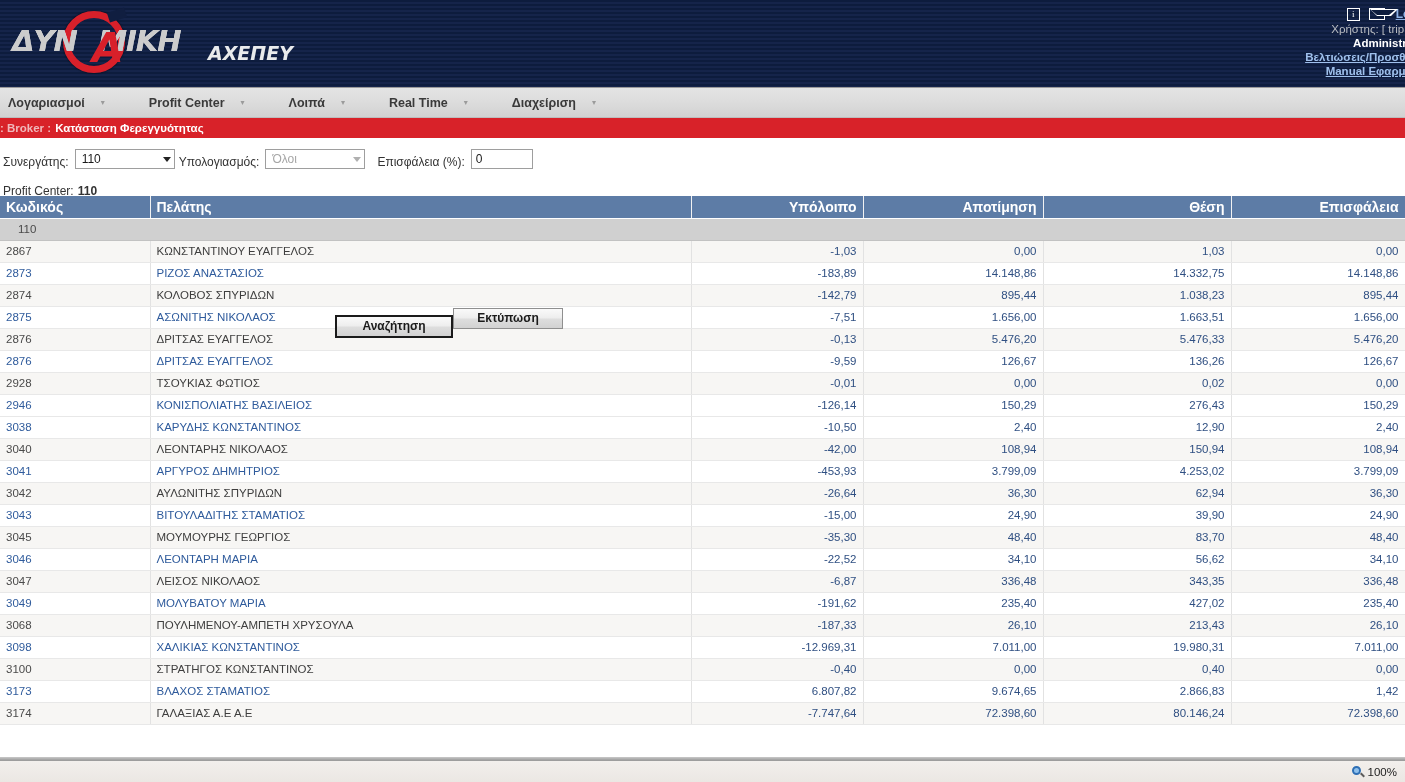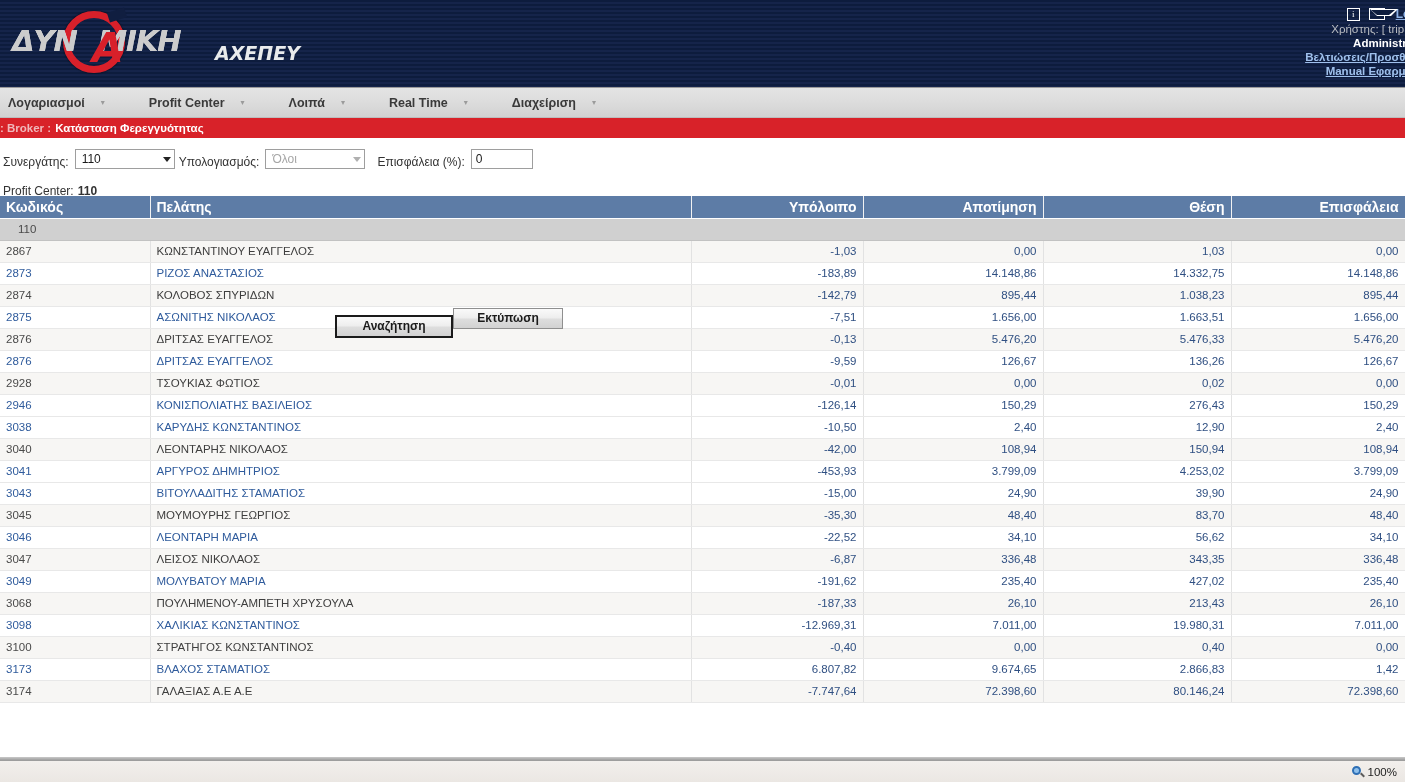--- a/index.html
+++ b/index.html
@@ -64,21 +64,21 @@
     left: 84px; top: 16px;
     font-family: "DejaVu Sans", sans-serif;
     font-size: 41px;
     font-weight: bold;
     font-style: italic;
     color: #d8202a;
     letter-spacing: -1px;
   }
   #logo-sub {
     position: absolute;
-    left: 207px; top: 34px;
+    left: 200px; top: 34px;
     font-family: "DejaVu Sans", sans-serif;
     font-size: 19px;
     font-weight: bold;
     font-style: italic;
     color: #e9ebec;
     letter-spacing: 0px;
   }
 
   #header-right {
     position: absolute;
@@ -549,20 +549,28 @@
           <td class="c-num">108,94</td>
         </tr>
         <tr class="r-even">
           <td class="c-code">3041</td>
           <td class="c-name link">ΑΡΓΥΡΟΣ ΔΗΜΗΤΡΙΟΣ</td>
           <td class="c-num">-453,93</td>
           <td class="c-num">3.799,09</td>
           <td class="c-num">4.253,02</td>
           <td class="c-num">3.799,09</td>
         </tr>
+        <tr class="r-odd">
+          <td class="c-code plain">3042</td>
+          <td class="c-name plain">ΑΥΛΩΝΙΤΗΣ ΣΠΥΡΙΔΩΝ</td>
+          <td class="c-num">-26,64</td>
+          <td class="c-num">36,30</td>
+          <td class="c-num">62,94</td>
+          <td class="c-num">36,30</td>
+        </tr>
         <tr class="r-even">
           <td class="c-code">3043</td>
           <td class="c-name link">ΒΙΤΟΥΛΑΔΙΤΗΣ ΣΤΑΜΑΤΙΟΣ</td>
           <td class="c-num">-15,00</td>
           <td class="c-num">24,90</td>
           <td class="c-num">39,90</td>
           <td class="c-num">24,90</td>
         </tr>
         <tr class="r-odd">
           <td class="c-code plain">3045</td>

